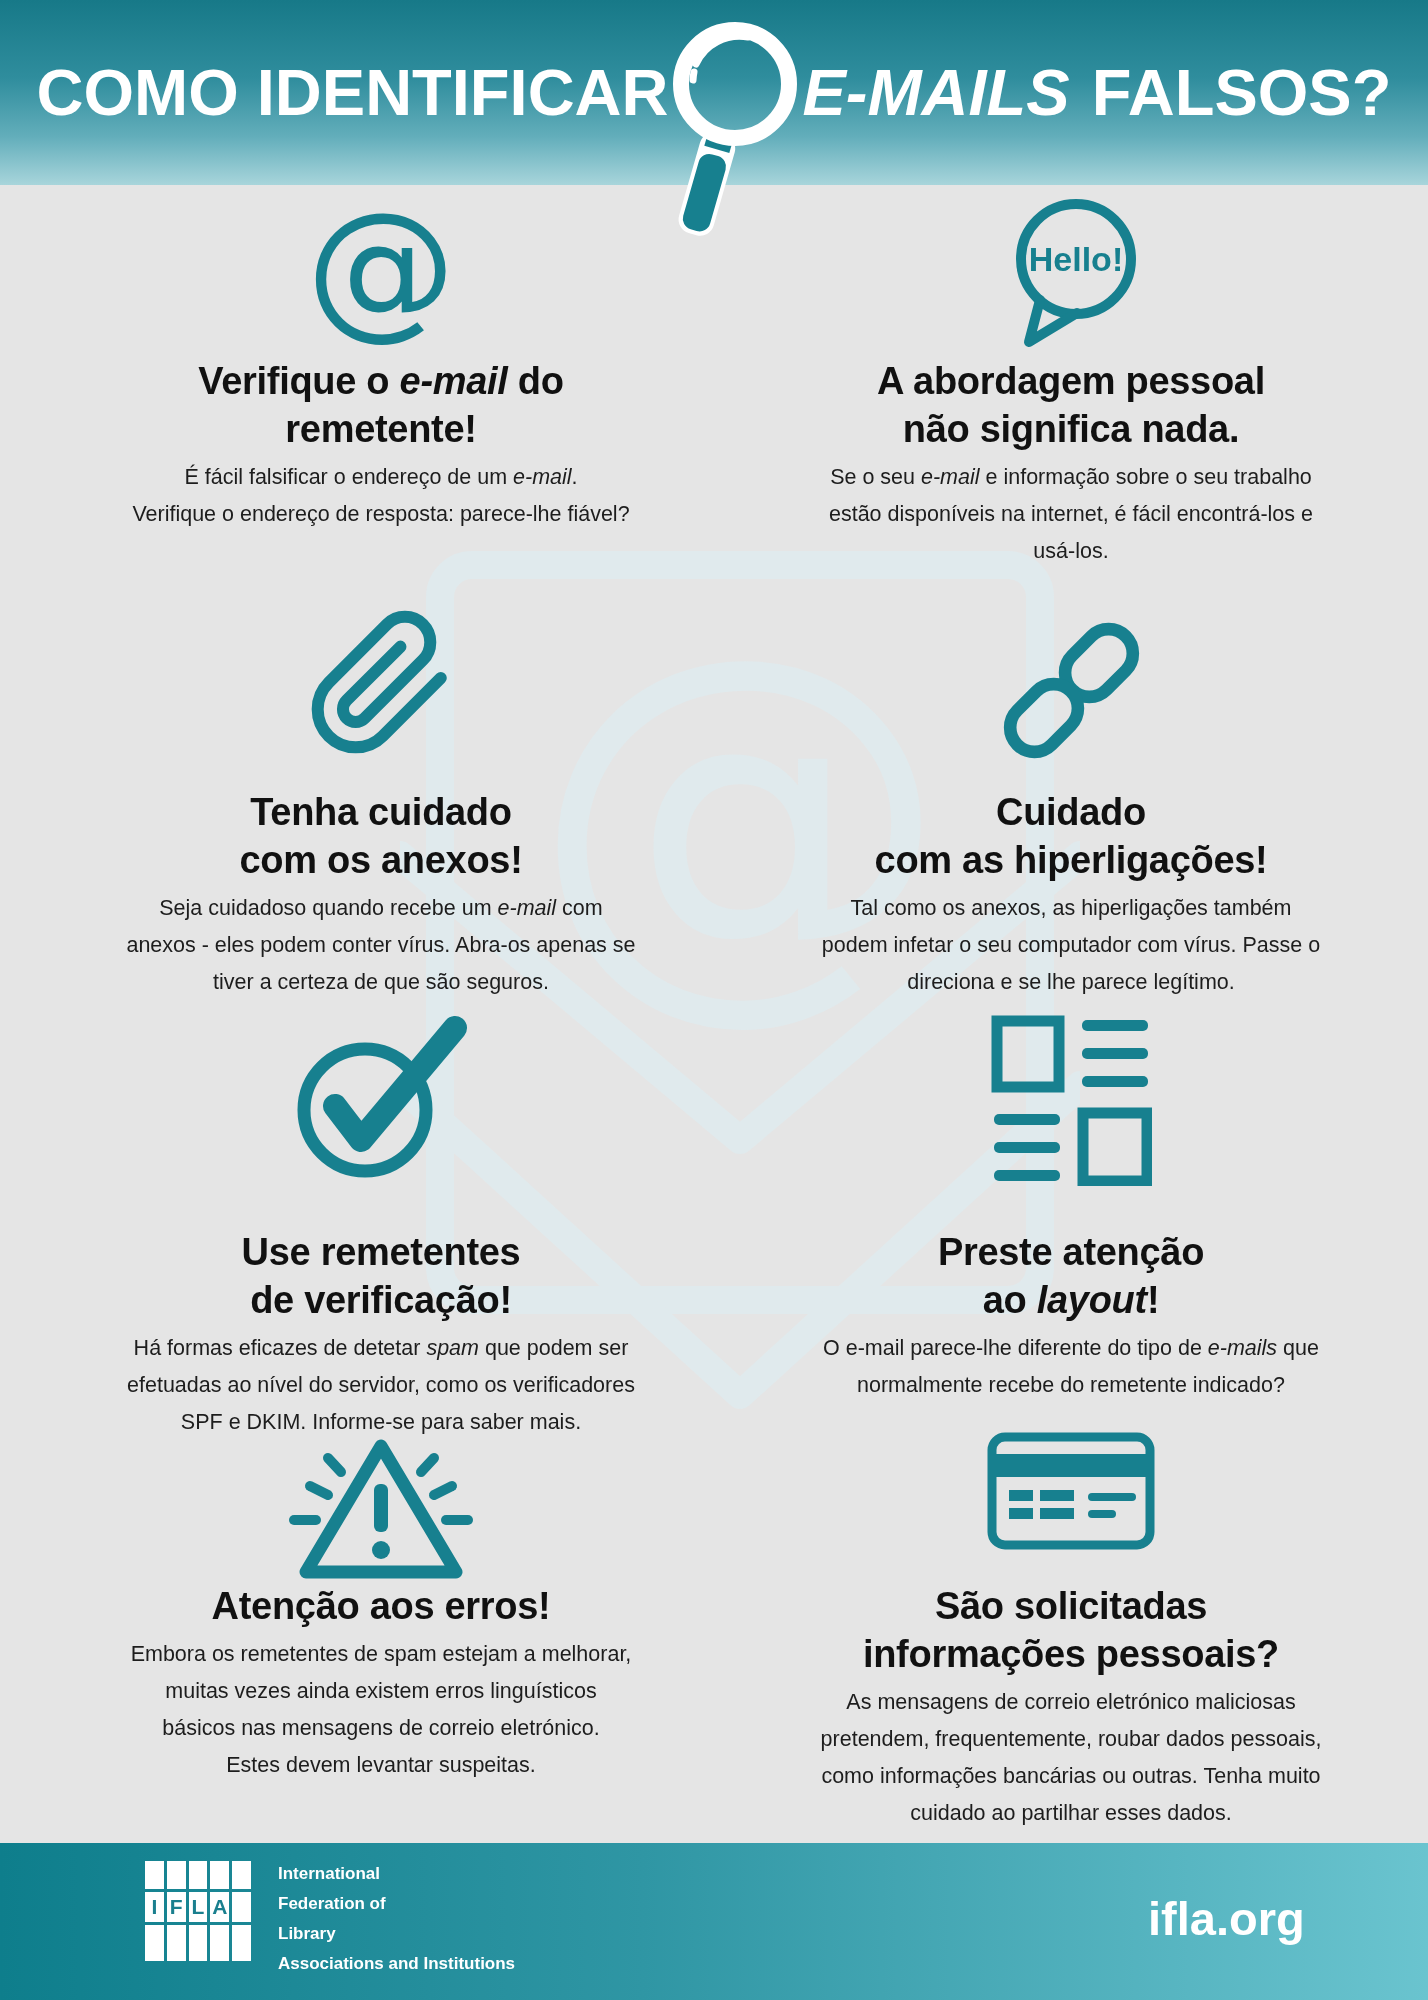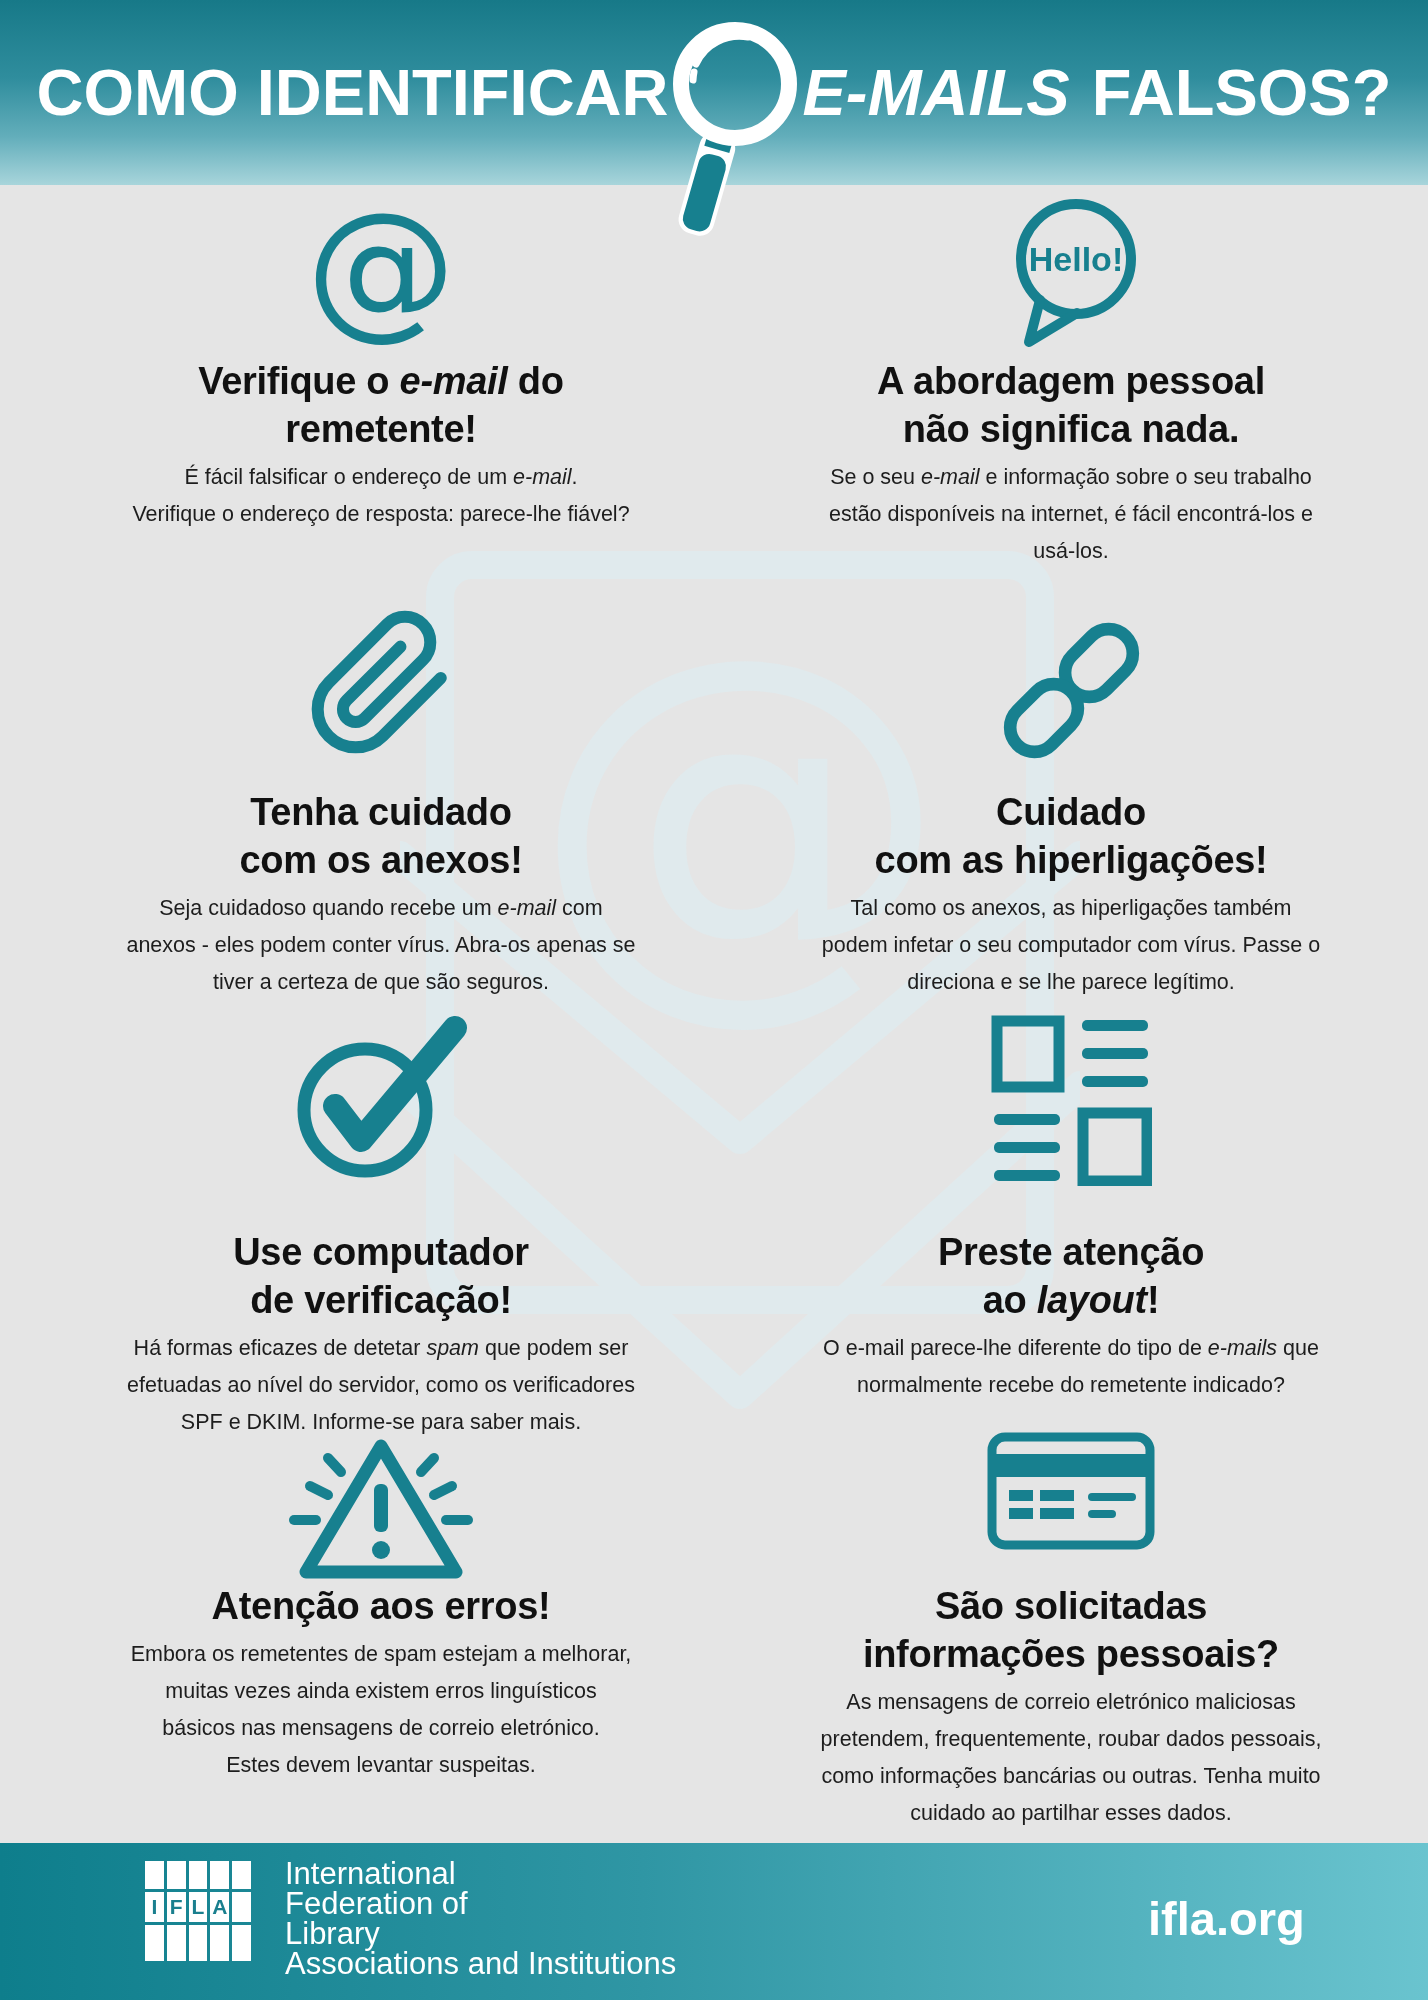--- a/index.html
+++ b/index.html
@@ -40,21 +40,21 @@
   em{font-style:italic}
   .at-glyph{font-family:"DejaVu Sans",sans-serif;font-size:150px;line-height:140px;color:#17808f;font-weight:400}
 
   
   footer{position:absolute;left:0;top:1843px;width:1428px;height:157px;
          background:linear-gradient(90deg,#0e7e8c 0%,#2f96a4 45%,#6ac4cf 100%);z-index:2}
   .ifla-logo{position:absolute;left:145px;top:18px;width:106px;height:100px;display:grid;
              grid-template-columns:repeat(5,1fr);grid-template-rows:28px 30px 36px;gap:3px}
   .ifla-logo .lc{background:#fff;display:flex;align-items:center;justify-content:center;
                  color:#1a7f8e;font-weight:700;font-size:21px}
-  .org{position:absolute;left:285px;top:16px;color:#fff;font-weight:400;font-size:31px;line-height:30px}
+  .org{position:absolute;left:278px;top:16px;color:#fff;font-weight:700;font-size:17px;line-height:30px}
   .org span{display:block}
   .site{position:absolute;left:1148px;top:48px;color:#fff;font-weight:700;font-size:47px}
 
   svg .tealstroke{stroke:#17808f;fill:none}
   svg .tealfill{fill:#17808f}
 </style>
 </head>
 <body>
 
 <div id="page">
@@ -163,21 +163,21 @@
       </section>
 
       <section class="cell colL row3">
         <div class="icon-box">
           <svg width="185" height="168" viewBox="0 0 185 168">
             <circle cx="76" cy="96" r="61" class="tealstroke" stroke-width="13"></circle>
             <path d="M46 92 L72 126 L166 14" class="tealstroke" stroke-width="24" stroke-linecap="round" stroke-linejoin="round"></path>
           </svg>
         </div>
         <h2 class="title">
-            <span class="ln"><span>Use computador</span></span>
+            <span class="ln"><span>Use remetentes</span></span>
             <span class="ln"><span>de verificação!</span></span>
           </h2>
         <p class="body">
             <span class="ln"><span>Há formas eficazes de detetar </span><em>spam</em><span> que podem ser</span></span>
             <span class="ln"><span>efetuadas ao nível do servidor, como os verificadores</span></span>
             <span class="ln"><span>SPF e DKIM. Informe-se para saber mais.</span></span>
           </p>
       </section>
 
       <section class="cell row3">

